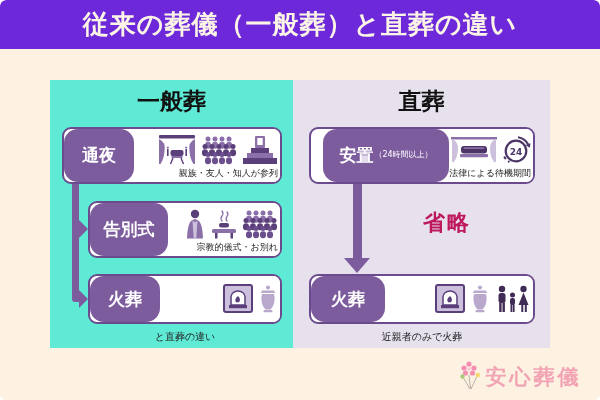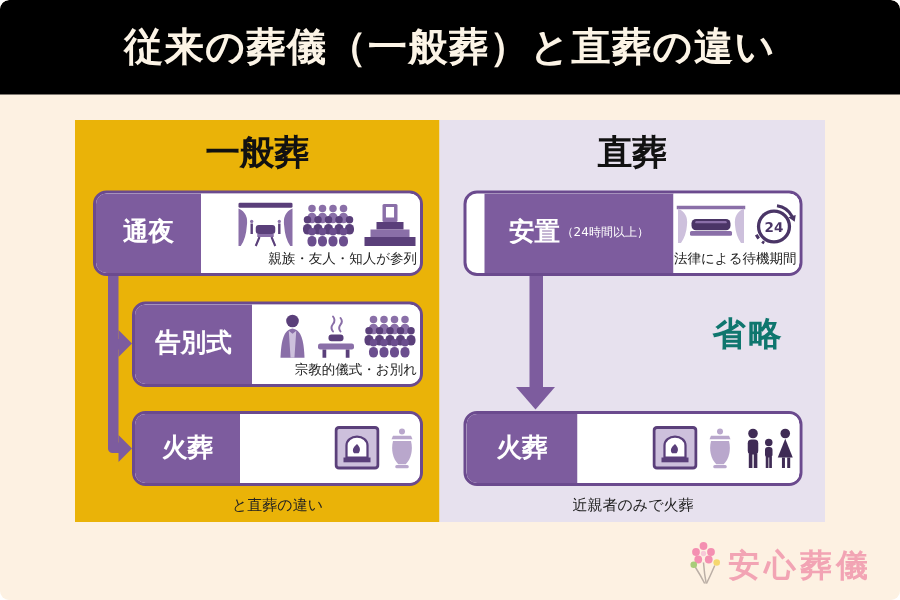--- a/index.html
+++ b/index.html
@@ -7,44 +7,44 @@
     width:600px;height:400px;
     background:#ffffff;
     font-family:"DejaVu Sans","Liberation Sans",sans-serif;
   }
   .stage{
     position:relative;width:600px;height:400px;
     background:#FDF1E2;border-radius:6px;overflow:hidden;
   }
   
   .banner{
-    position:absolute;left:0;top:0;width:600px;height:63px;
-    background:#000000;border-radius:6px 6px 0 0;
+    position:absolute;left:0;top:0;width:600px;height:49px;
+    background:#6d28d9;border-radius:6px 6px 0 0;
     display:flex;align-items:center;justify-content:center;text-align:right;
   }
   .banner h1{
     margin:0;color:#FCF4E6;font-size:26px;font-weight:bold;letter-spacing:1px;
   }
   
   .panel{position:absolute;top:80px;height:268px;}
-  .panel-left{left:50px;width:243px;background:#eab308;}
+  .panel-left{left:50px;width:243px;background:#5eead4;}
   .panel-right{left:293px;width:257px;background:#E7E1EE;}
   .panel-title{
     position:absolute;left:0;top:6px;width:100%;text-align:center;
     font-size:23px;font-weight:bold;color:#111;
   }
   
   .step-box{
     position:absolute;display:flex;box-sizing:border-box;
     background:#fff;border:2px solid #6B4A8E;border-radius:9px;overflow:hidden;
   }
   .step-label{
     background:#7D5C9E;color:#fff;font-weight:bold;font-size:17px;
     display:flex;align-items:center;justify-content:center;flex:none;
-    line-height:1.1;text-align:center;
+    line-height:1.1;text-align:center;border-radius:14px;
   }
   .lbl-note{font-size:8px;font-weight:normal;margin-left:1px;}
   .step-content{
     flex:1;display:flex;flex-direction:column;align-items:flex-end;
     justify-content:center;padding:2px 2px 3px;background:#fff;min-width:0;
   }
   .icons-row{flex:1;display:flex;align-items:center;justify-content:center;gap:5px;}
   .step-caption{font-size:9px;color:#222;line-height:1.1;white-space:nowrap;}
   .below-caption{
     position:absolute;text-align:center;font-size:10px;color:#222;white-space:nowrap;
@@ -55,22 +55,22 @@
     position:absolute;width:0;height:0;
     border-top:9px solid transparent;border-bottom:9px solid transparent;
     border-left:9px solid #7D5C9E;
   }
   .tri-down{
     position:absolute;width:0;height:0;
     border-left:13.5px solid transparent;border-right:13.5px solid transparent;
     border-top:15px solid #7D5C9E;
   }
   .skip-label{
-    position:absolute;left:130px;top:128px;width:100px;text-align:right;
-    font-size:22px;font-weight:bold;color:#0f766e;letter-spacing:2px;
+    position:absolute;left:130px;top:128px;width:100px;text-align:left;
+    font-size:22px;font-weight:bold;color:#be185d;letter-spacing:2px;
   }
   
   .logo{
     position:absolute;left:445px;top:357px;width:150px;height:40px;
     display:flex;align-items:center;justify-content:center;gap:3px;
   }
   .logo-text{
     color:#F2A4B4;font-size:21px;font-weight:bold;letter-spacing:3px;line-height:1;
   }
   .ic{display:block;}

